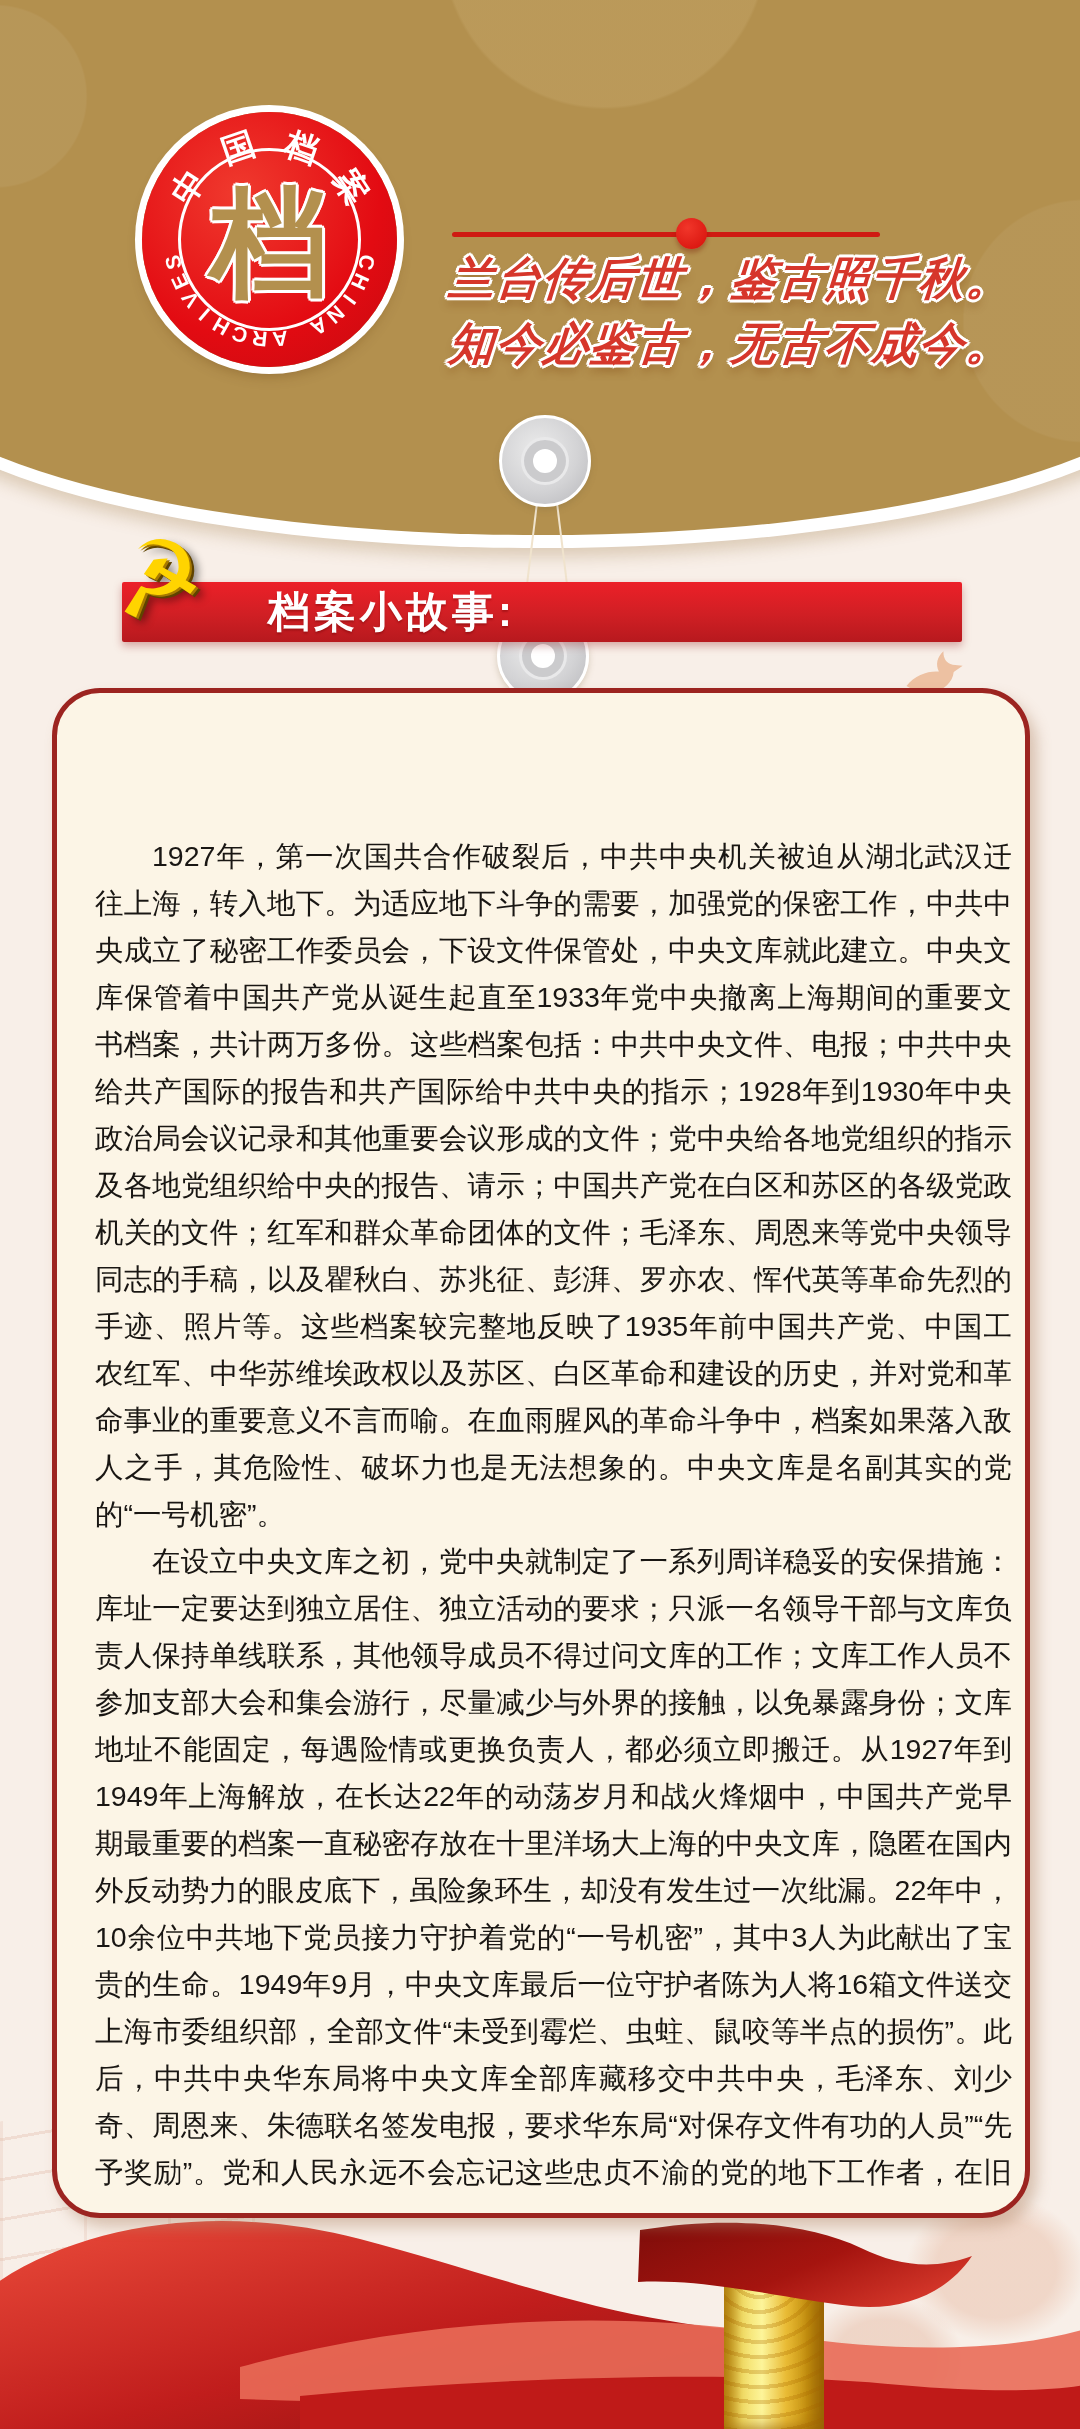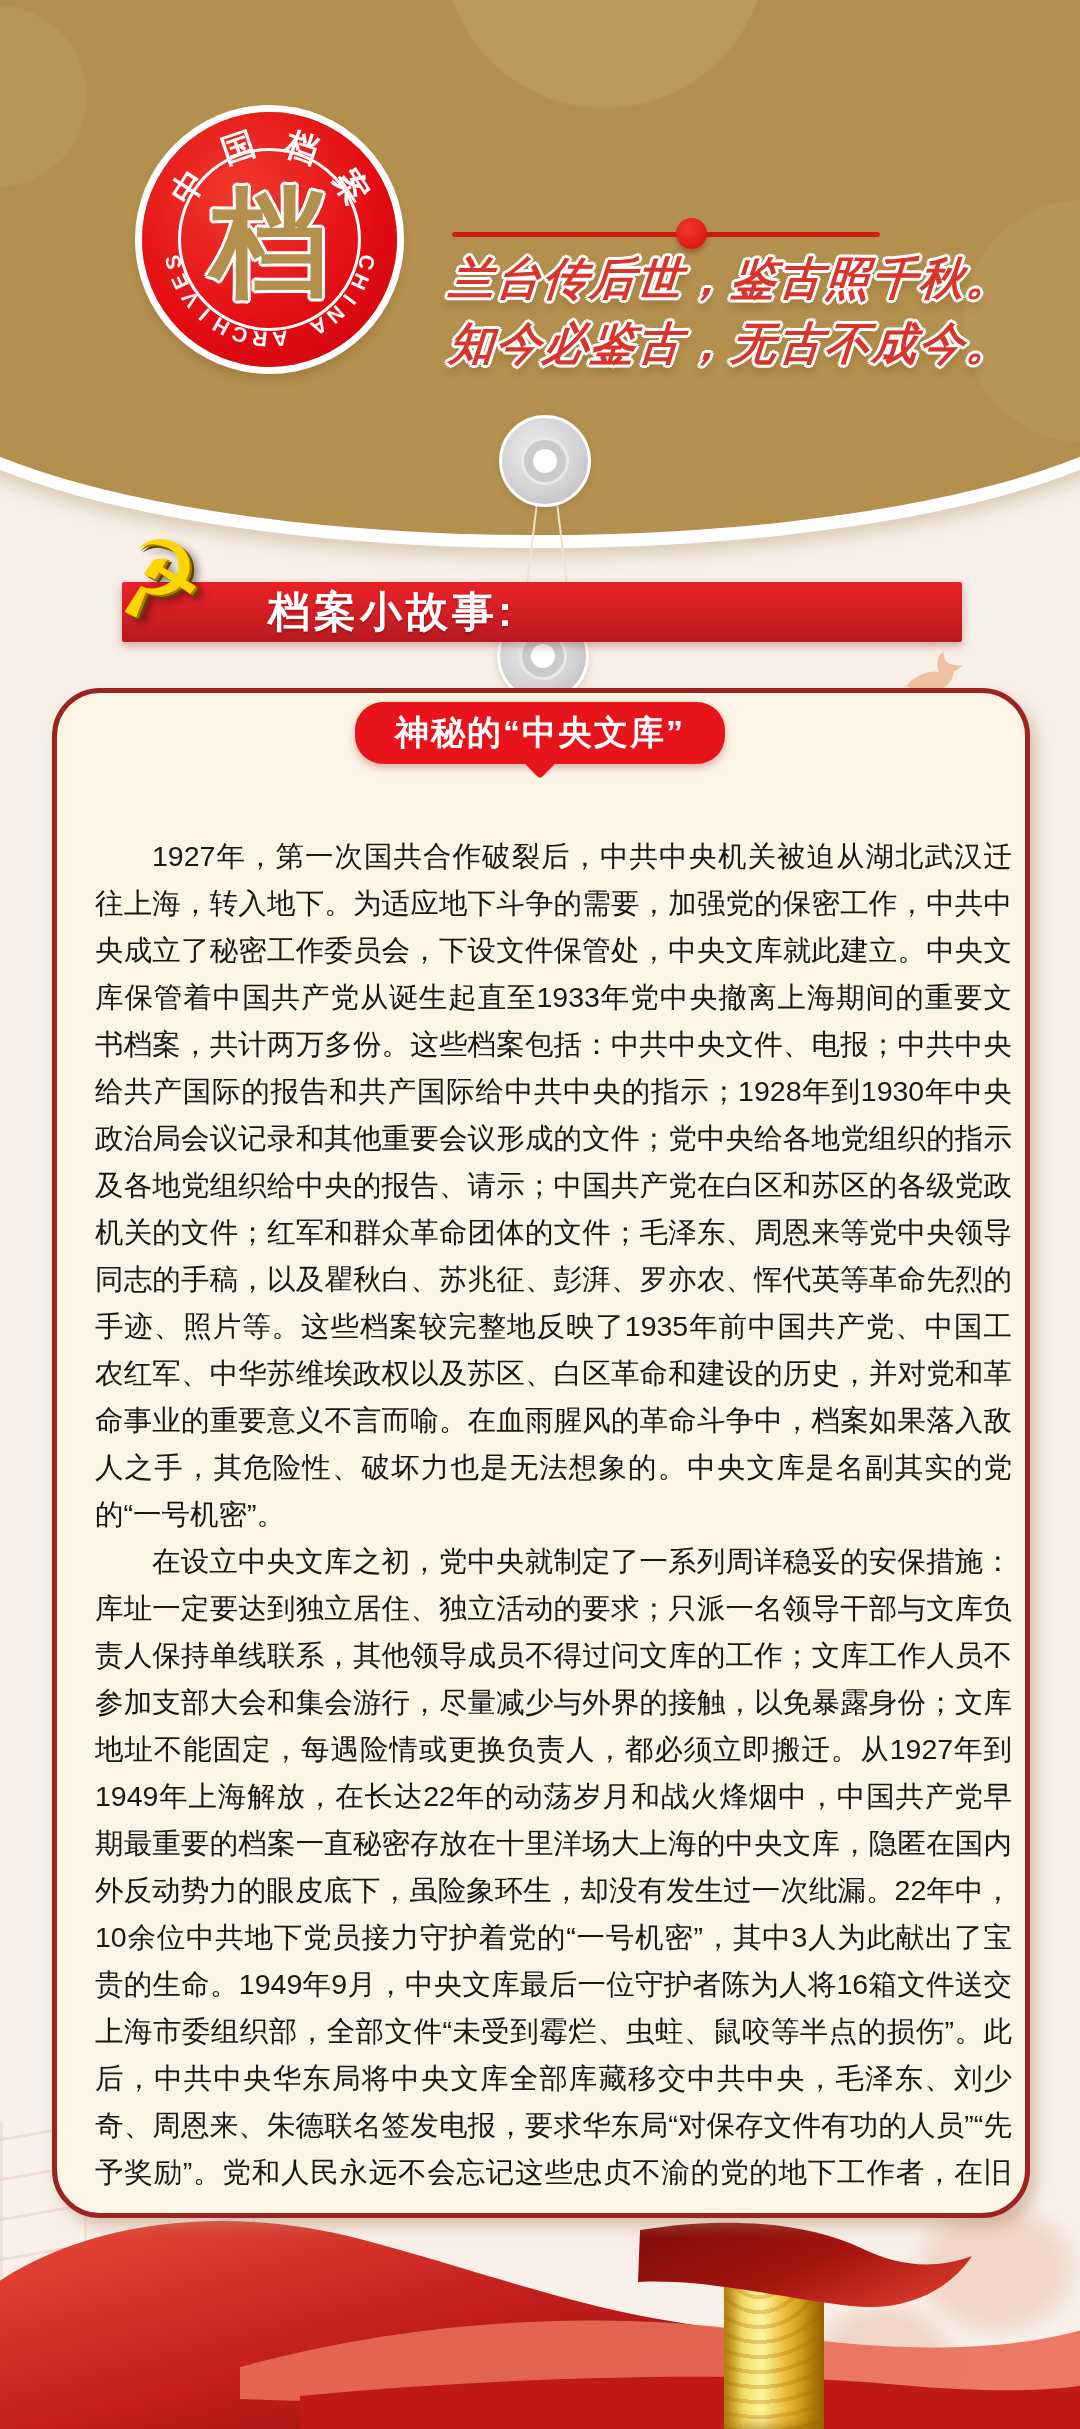--- a/index.html
+++ b/index.html
@@ -199,19 +199,18 @@
       <linearGradient id="gD" x1="0" y1="0" x2="1" y2="0.6">
         <stop offset="0" stop-color="#7e0d0a"></stop>
           <stop offset="0.6" stop-color="#a5140f"></stop>
           <stop offset="1" stop-color="#d13428"></stop>
       </linearGradient>
     </defs>
     <path d="M4 16 C 90 2, 170 8, 225 34 C 262 52, 298 56, 336 42 C 312 78, 268 98, 215 92 C 150 85, 70 64, 2 68 Z" fill="url(#gD)"></path>
   </svg>
 
   <div class="story-box"></div>
-  <div class="badge">神秘的“中央文库”</div>
   <div class="article">
     <p>1927年，第一次国共合作破裂后，中共中央机关被迫从湖北武汉迁往上海，转入地下。为适应地下斗争的需要，加强党的保密工作，中共中央成立了秘密工作委员会，下设文件保管处，中央文库就此建立。中央文库保管着中国共产党从诞生起直至1933年党中央撤离上海期间的重要文书档案，共计两万多份。这些档案包括：中共中央文件、电报；中共中央给共产国际的报告和共产国际给中共中央的指示；1928年到1930年中央政治局会议记录和其他重要会议形成的文件；党中央给各地党组织的指示及各地党组织给中央的报告、请示；中国共产党在白区和苏区的各级党政机关的文件；红军和群众革命团体的文件；毛泽东、周恩来等党中央领导同志的手稿，以及瞿秋白、苏兆征、彭湃、罗亦农、恽代英等革命先烈的手迹、照片等。这些档案较完整地反映了1935年前中国共产党、中国工农红军、中华苏维埃政权以及苏区、白区革命和建设的历史，并对党和革命事业的重要意义不言而喻。在血雨腥风的革命斗争中，档案如果落入敌人之手，其危险性、破坏力也是无法想象的。中央文库是名副其实的党的“一号机密”。</p>
     <p>在设立中央文库之初，党中央就制定了一系列周详稳妥的安保措施：库址一定要达到独立居住、独立活动的要求；只派一名领导干部与文库负责人保持单线联系，其他领导成员不得过问文库的工作；文库工作人员不参加支部大会和集会游行，尽量减少与外界的接触，以免暴露身份；文库地址不能固定，每遇险情或更换负责人，都必须立即搬迁。从1927年到1949年上海解放，在长达22年的动荡岁月和战火烽烟中，中国共产党早期最重要的档案一直秘密存放在十里洋场大上海的中央文库，隐匿在国内外反动势力的眼皮底下，虽险象环生，却没有发生过一次纰漏。22年中，10余位中共地下党员接力守护着党的“一号机密”，其中3人为此献出了宝贵的生命。1949年9月，中央文库最后一位守护者陈为人将16箱文件送交上海市委组织部，全部文件“未受到霉烂、虫蛀、鼠咬等半点的损伤”。此后，中共中央华东局将中央文库全部库藏移交中共中央，毛泽东、刘少奇、周恩来、朱德联名签发电报，要求华东局“对保存文件有功的人员”“先予奖励”。党和人民永远不会忘记这些忠贞不渝的党的地下工作者，在旧上海白色恐怖环境下，是他们用生命完成了守护党的“一号机密”这一艰苦卓绝的事业。</p>
   </div>
 
 </div>
 
 </body></html>

